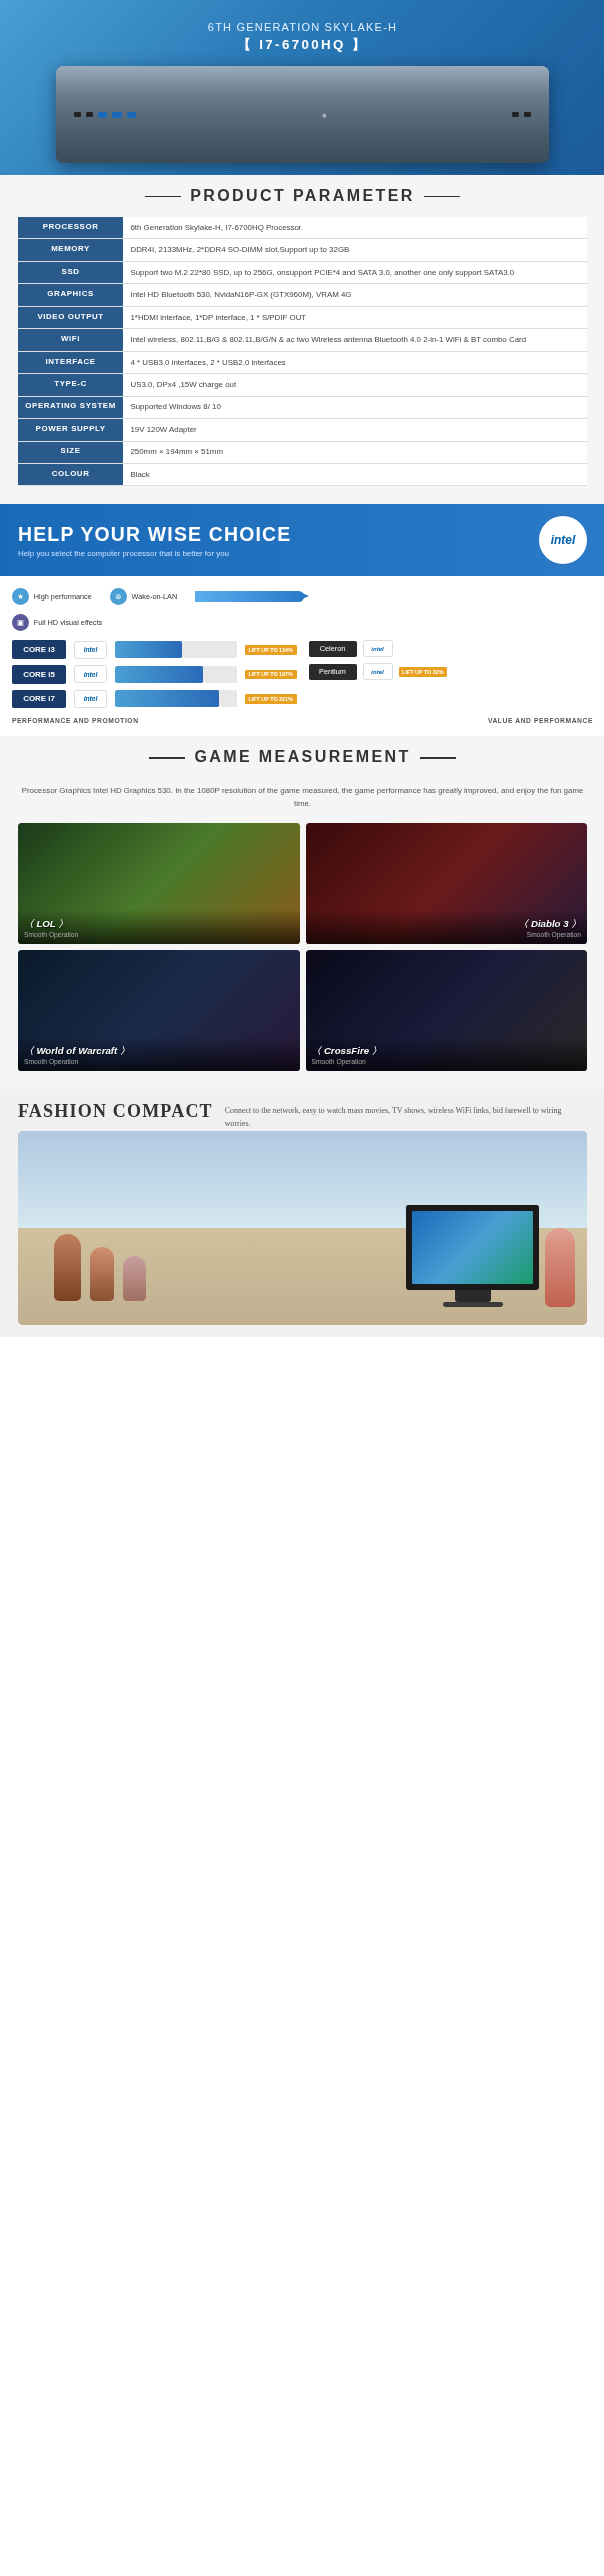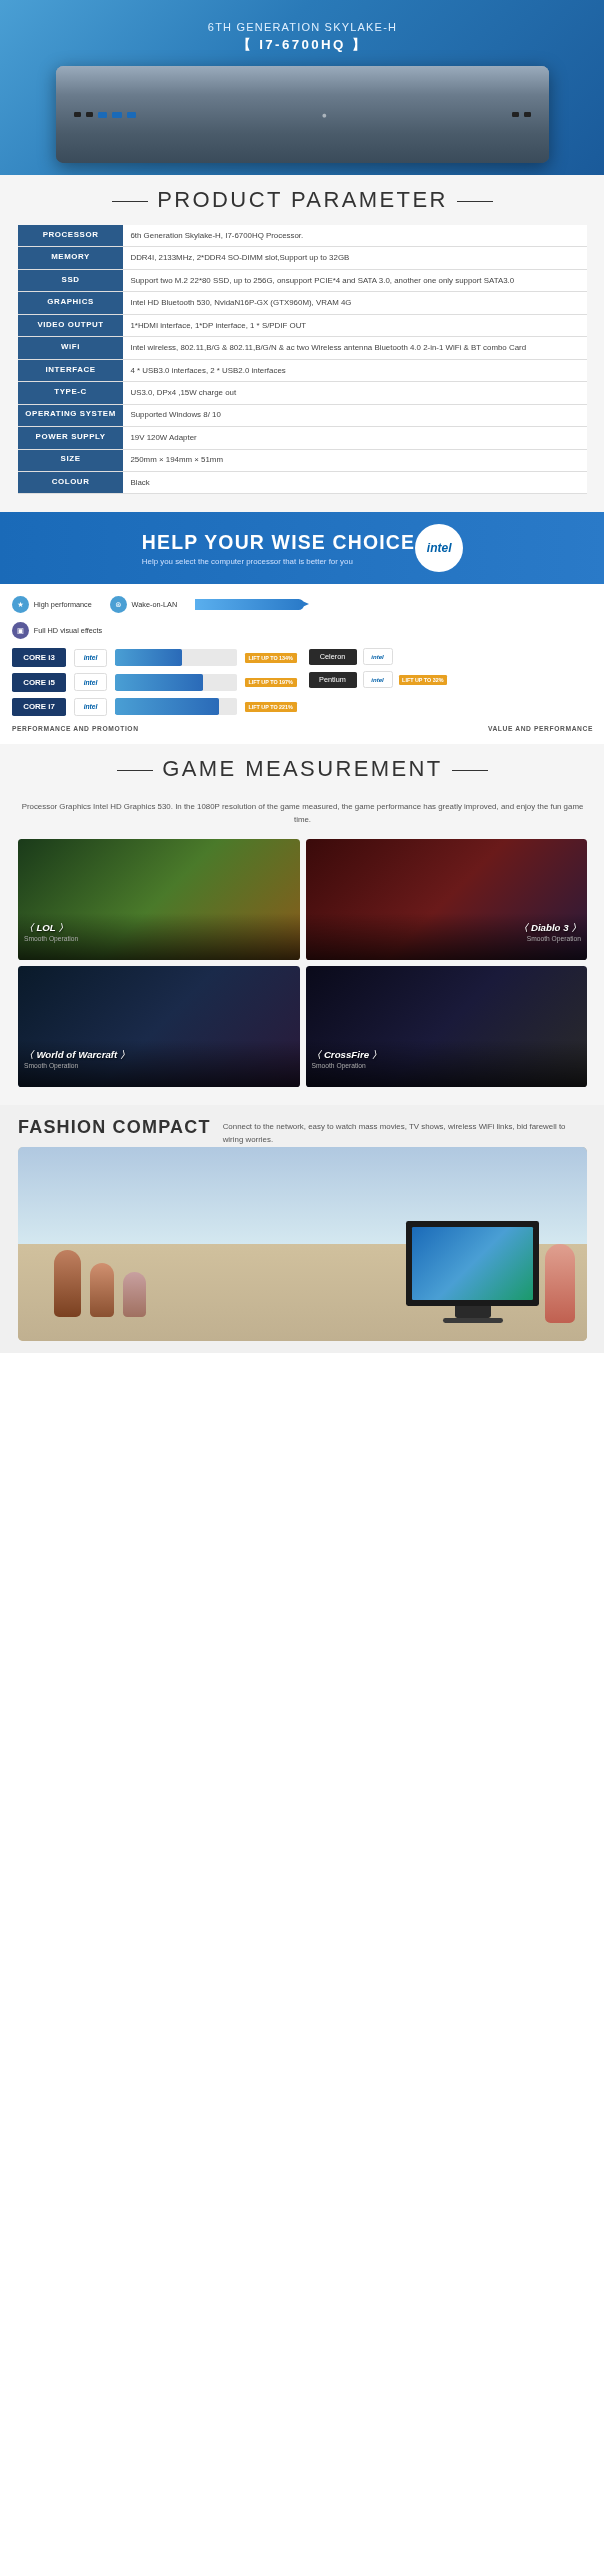--- a/index.html
+++ b/index.html
@@ -81,22 +81,22 @@
       opacity: 0.5;
     }
 
     
     .section-params {
       background: #f5f5f5;
       padding: 12px 18px 18px;
     }
     .section-title {
       text-align: center;
-      font-size: 22px;
-      font-weight: normal;
+      font-size: 16px;
+      font-weight: bold;
       color: #333;
       letter-spacing: 2.4px;
       margin-bottom: 12px;
       position: relative;
     }
     .section-title::before,
     .section-title::after {
       content: '';
       display: inline-block;
       width: 36px;
@@ -132,21 +132,21 @@
       color: #444;
       line-height: 1.5;
     }
 
     
     .intel-banner {
       background: linear-gradient(90deg, #1a6ab8 0%, #2a7ac8 100%);
       padding: 12px 18px;
       display: flex;
       align-items: center;
-      justify-content: center;
+      justify-content: space-between;
     }
     .intel-text-main {
       font-size: 19.4px;
       font-weight: 900;
       color: #fff;
       letter-spacing: 1.2px;
     }
     .intel-text-sub {
       font-size: 7.9px;
       color: #cce0ff;
@@ -343,21 +343,21 @@
       position: relative;
       height: 121px;
       background: #1a1a1a;
     }
     .game-overlay {
       position: absolute;
       bottom: 0;
       left: 0;
       right: 0;
       background: linear-gradient(transparent, rgba(0,0,0,0.7));
-      padding: 9px 6px 18px;
+      padding: 9px 6px 6px;
     }
     .game-title {
       color: #fff;
       font-size: 9.7px;
       font-weight: bold;
       font-style: italic;
       text-shadow: 0.6px 0.6px 1.8px rgba(0,0,0,0.8);
     }
     .game-smooth {
       color: #aaa;
@@ -367,20 +367,21 @@
     
     .section-fashion {
       background: #f0f0f0;
       padding: 12px 18px;
     }
     .fashion-header {
       display: flex;
       align-items: flex-start;
       gap: 12px;
       margin-bottom: 0;
+      font-family: Liberation Serif, serif;
     }
     .fashion-title {
       font-size: 18px;
       font-weight: 900;
       color: #333;
       letter-spacing: 1.2px;
       white-space: nowrap;
     }
     .fashion-desc {
       font-size: 7.9px;

